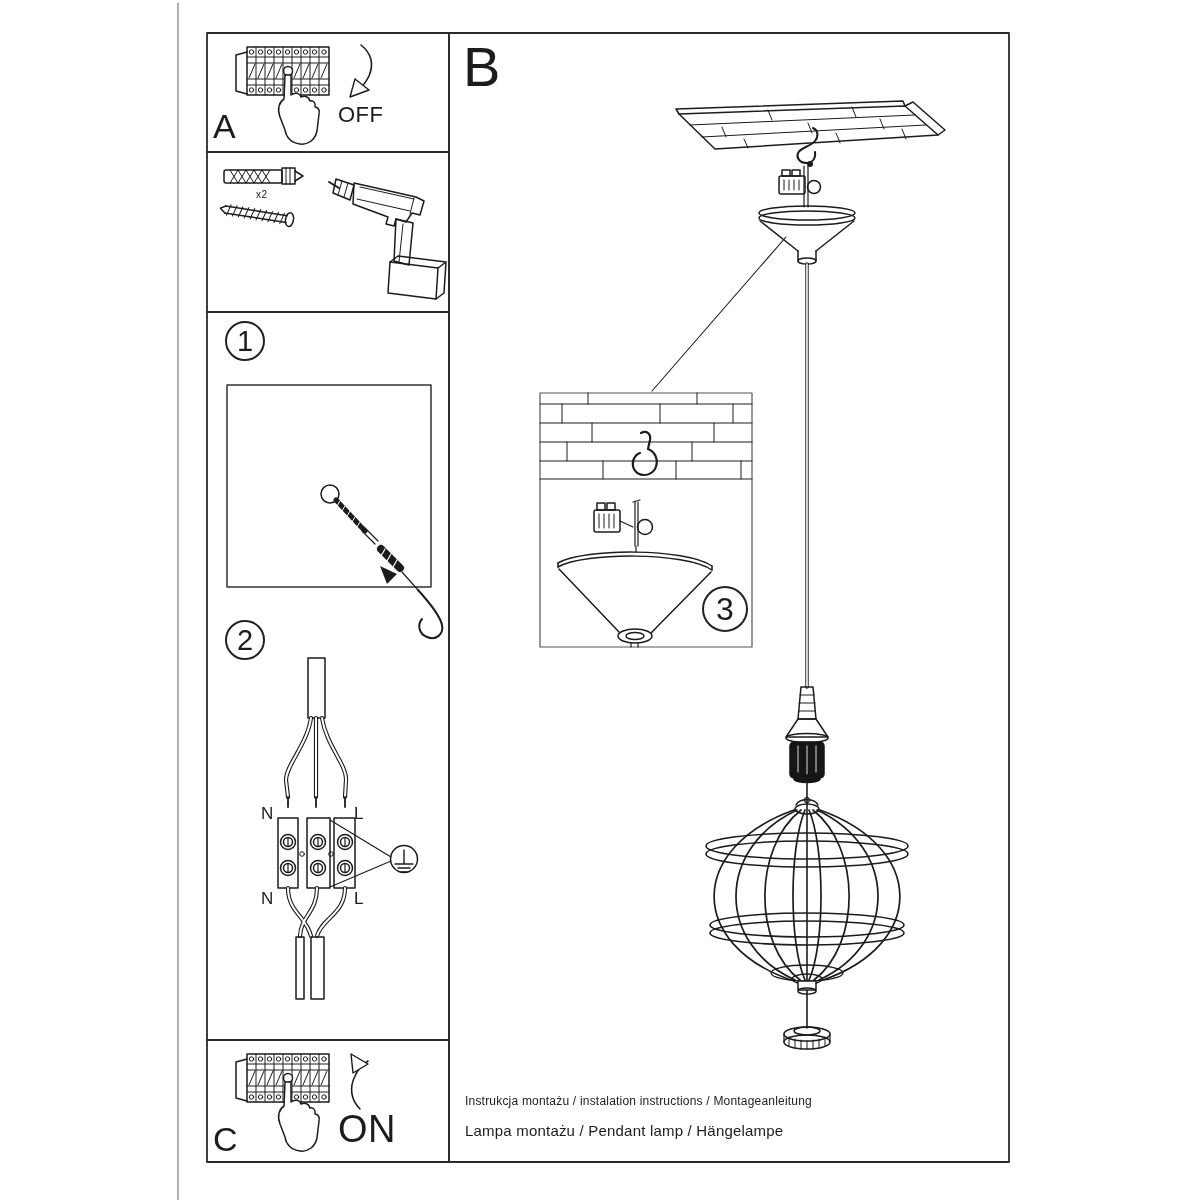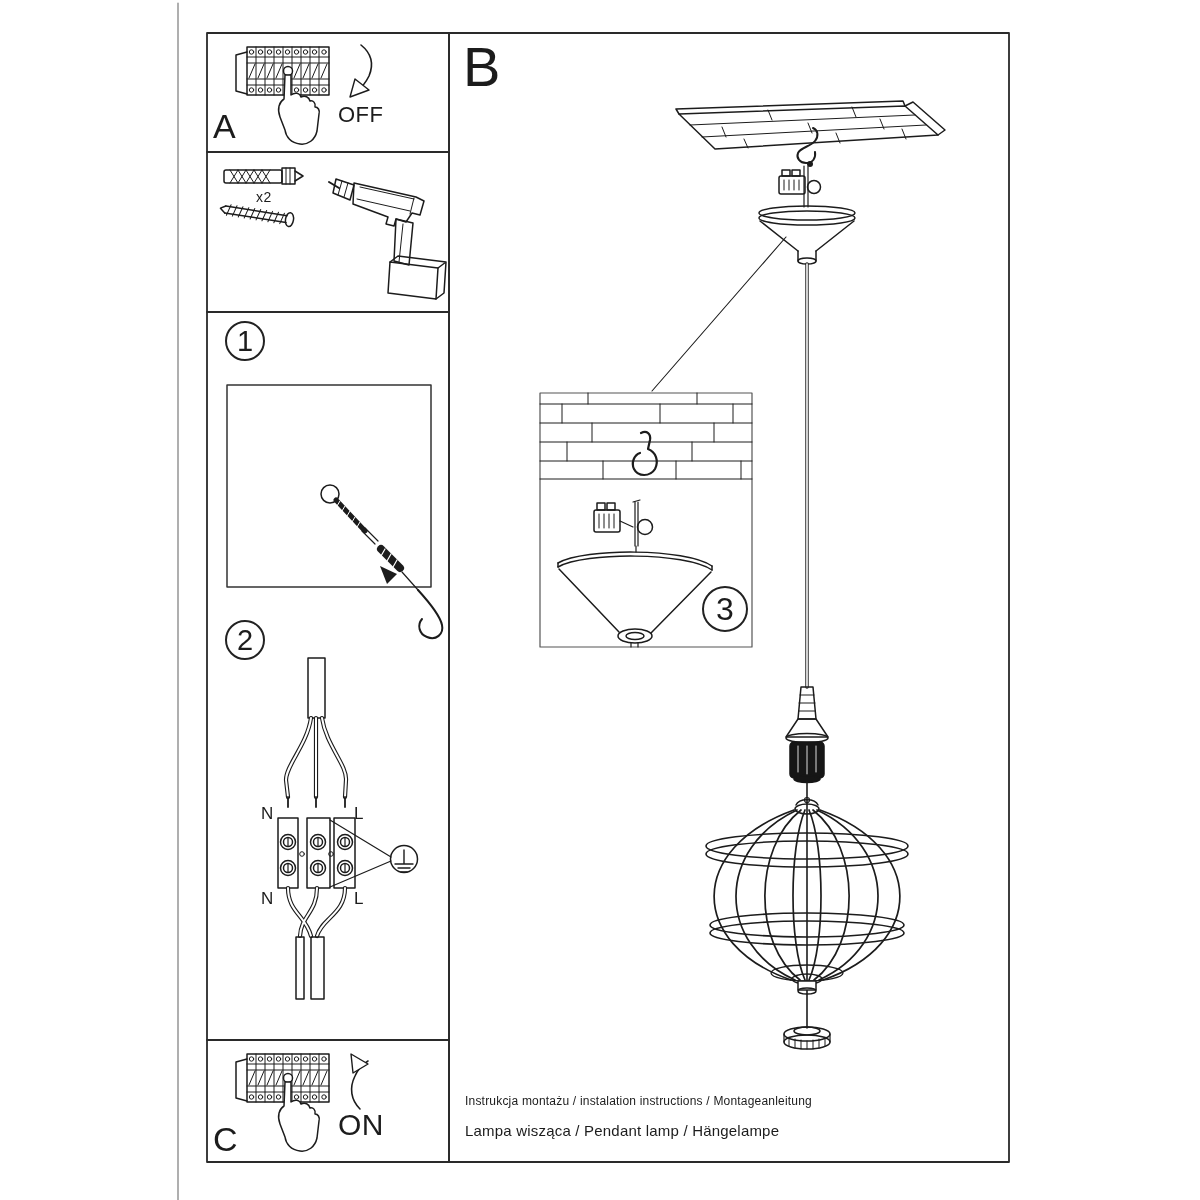--- a/index.html
+++ b/index.html
@@ -260,36 +260,36 @@
       <ellipse cx="635" cy="636" rx="17" ry="7"></ellipse>
       <ellipse cx="635" cy="636" rx="9" ry="3.5"></ellipse>
       <path d="M631,643 V647 M638,643 V647" stroke-width="1.2"></path>
       <path d="M636,546 V552" stroke-width="1.2"></path>
     </g>
   </g>
 </svg>
 
 <div class="lbl" style="left:213px;top:109px;font-size:34px">A</div>
 <div class="lbl" style="left:338px;top:104px;font-size:22px">OFF</div>
-<div class="lbl" style="left:256px;top:190px;font-size:14px">x2</div>
+<div class="lbl" style="left:256px;top:190px;font-size:10px">x2</div>
 
 <div class="circle-num" style="left:225px;top:321px;width:36px;height:36px;font-size:29px">
   <span>1</span>
 </div>
 <div class="circle-num" style="left:225px;top:620px;width:36px;height:36px;font-size:29px">
   <span>2</span>
 </div>
 <div class="circle-num" style="left:702px;top:586px;width:42px;height:42px;font-size:32px">
   <span>3</span>
 </div>
 
 <div class="lbl" style="left:463px;top:39px;font-size:56px">B</div>
 
 <div class="lbl" style="left:261px;top:805px;font-size:17px">N</div>
 <div class="lbl" style="left:354px;top:805px;font-size:17px">L</div>
 <div class="lbl" style="left:261px;top:890px;font-size:17px">N</div>
 <div class="lbl" style="left:354px;top:890px;font-size:17px">L</div>
 
 <div class="lbl" style="left:213px;top:1122px;font-size:34px">C</div>
-<div class="lbl" style="left:338px;top:1110px;font-size:30px">ON</div>
+<div class="lbl" style="left:338px;top:1110px;font-size:38px">ON</div>
 
 <div class="lbl" style="left:465px;top:1095px;font-size:12px;letter-spacing:0.2px">Instrukcja montażu / instalation instructions / Montageanleitung</div>
-<div class="lbl" style="left:465px;top:1123px;font-size:15px;letter-spacing:0.2px">Lampa wisząca / Pendant lamp / Hängelampe</div>
+<div class="lbl" style="left:465px;top:1123px;font-size:15px;letter-spacing:0.2px">Lampa montażu / Pendant lamp / Hängelampe</div>
 
 </body></html>

